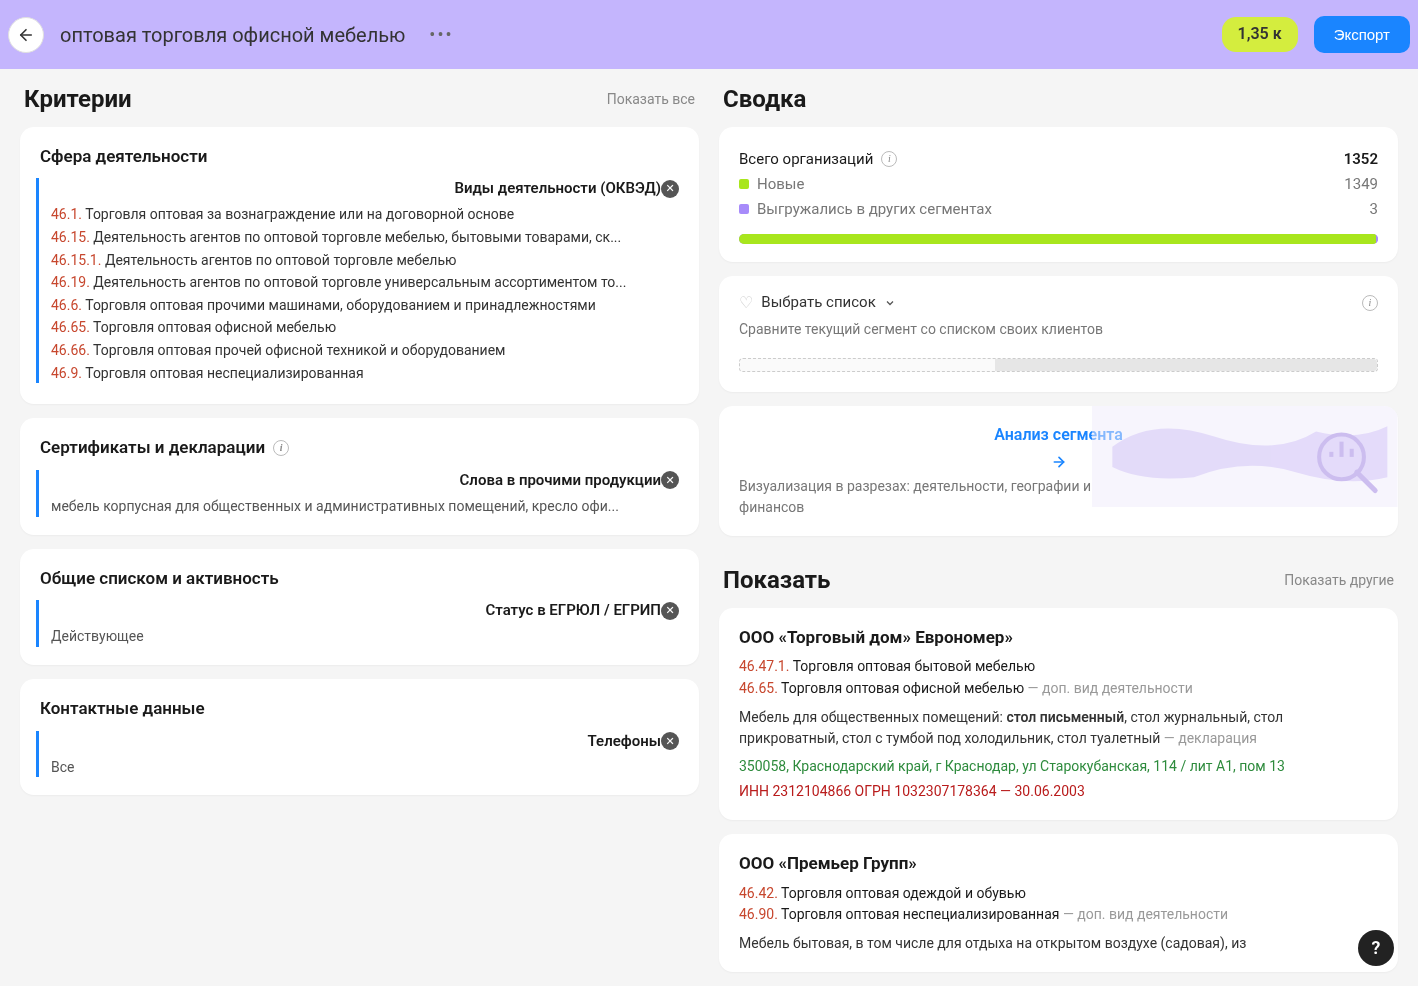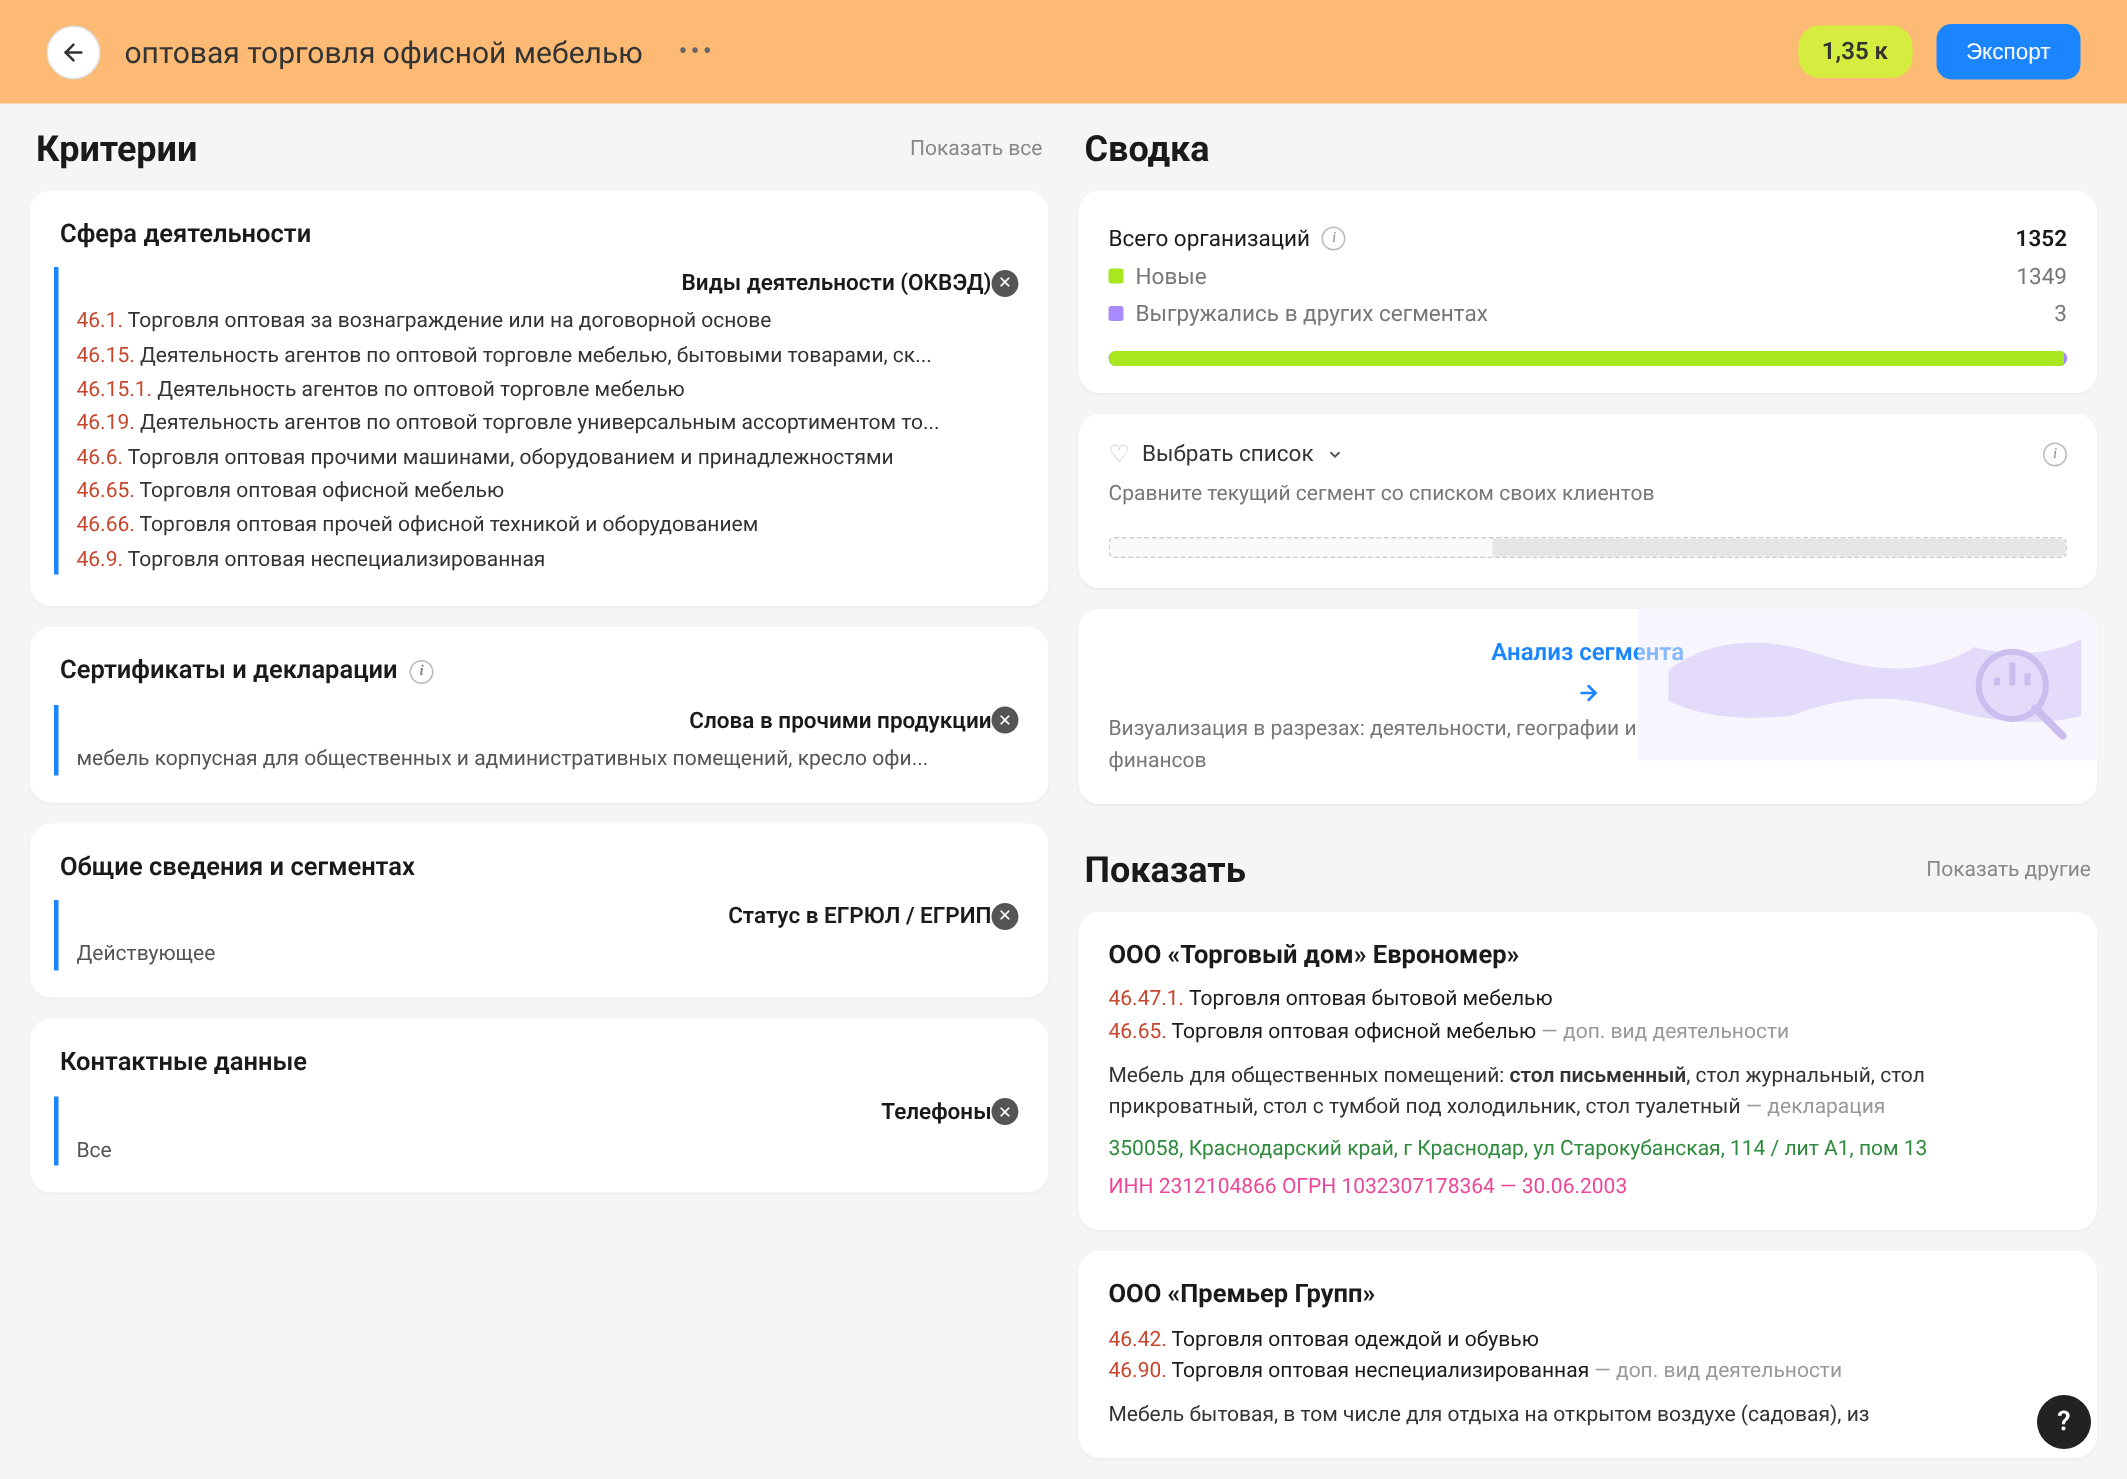--- a/index.html
+++ b/index.html
@@ -9,22 +9,22 @@
     color: #1a1a1a;
     font-size: 14px;
     line-height: 1.4;
   }
   .page { max-width: 1418px; margin: 0 auto; }
 
   
   .header {
     display: flex;
     align-items: center;
-    padding: 16px 31px;
-    background: #fdba74;
+    padding: 16px 8px;
+    background: #c4b5fd;
   }
   .back-btn {
     width: 36px; height: 36px;
     border-radius: 50%;
     border: 1px solid #e0e0e0;
     background: #fff;
     display: flex; align-items: center; justify-content: center;
     cursor: pointer;
     margin-right: 16px;
   }
@@ -272,21 +272,21 @@
     line-height: 1.5;
   }
   .example-desc .bold { font-weight: 600; }
   .example-desc .suffix { color: #999; }
   .example-address {
     color: #2e8b3d;
     font-size: 14px;
     margin-top: 8px;
   }
   .example-meta {
-    color: #ec4899;
+    color: #b91c1c;
     font-size: 14px;
     margin-top: 6px;
   }
 
   
   .help-btn {
     position: fixed;
     bottom: 20px;
     right: 24px;
     width: 36px; height: 36px;
@@ -355,21 +355,21 @@
         <div class="criteria-block">
           <div class="criteria-head">
             <span class="title">Слова в прочими продукции</span>
             <span class="remove-icon">✕</span>
           </div>
           <div class="criteria-value">мебель корпусная для общественных и административных помещений, кресло офи...</div>
         </div>
       </div>
 
       <div class="card">
-        <h3>Общие сведения и сегментах</h3>
+        <h3>Общие списком и активность</h3>
         <div class="criteria-block">
           <div class="criteria-head">
             <span class="title">Статус в ЕГРЮЛ / ЕГРИП</span>
             <span class="remove-icon">✕</span>
           </div>
           <div class="criteria-value">Действующее</div>
         </div>
       </div>
 
       <div class="card">

